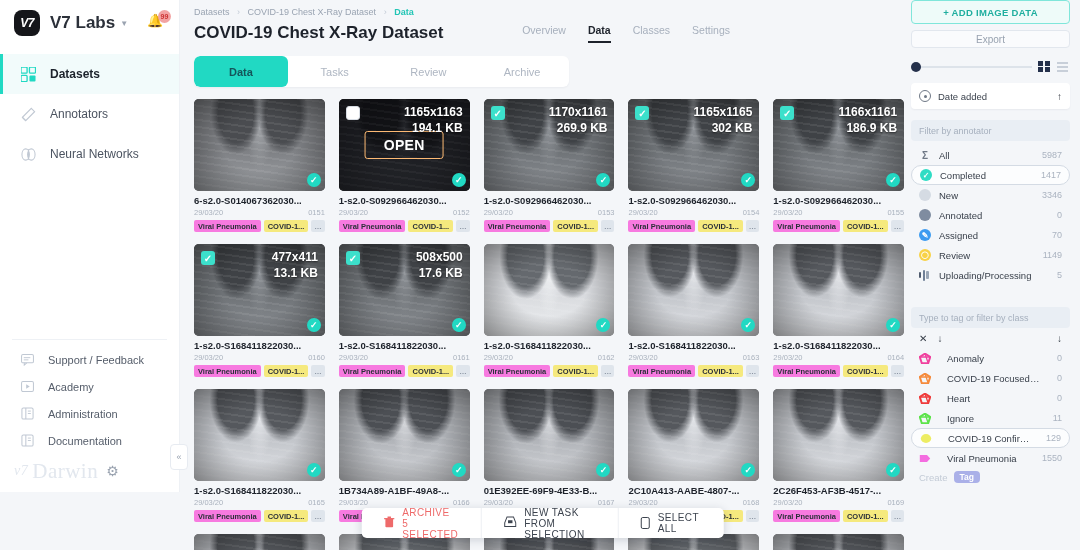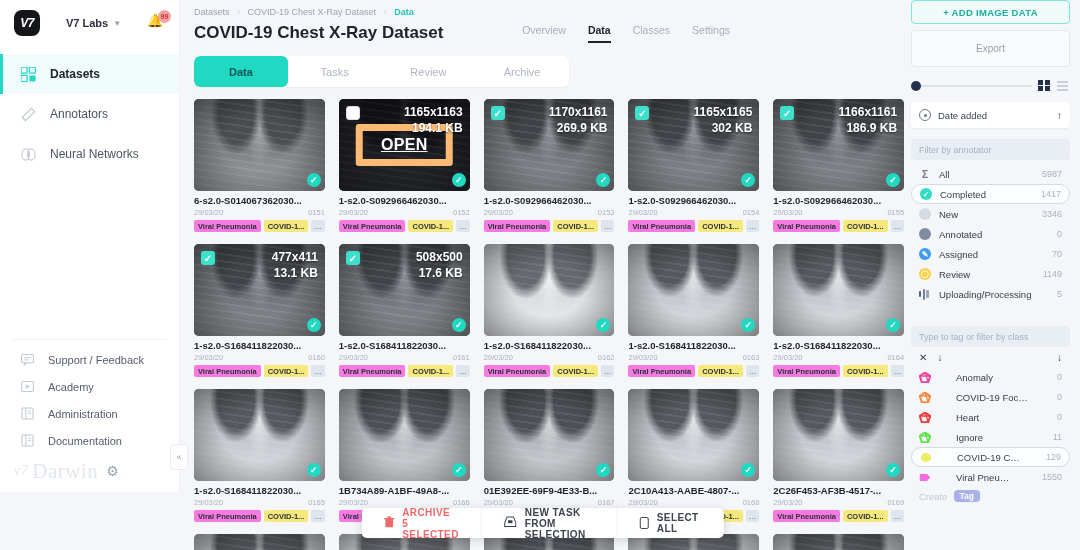--- a/index.html
+++ b/index.html
@@ -18,21 +18,21 @@
     flex: 0 0 180px; position: relative;
     border-right: 1px solid #eef1f5;
   }
   .sb-top { height: 46px; display: flex; align-items: center; padding: 0 14px; }
   .logo {
     width: 26px; height: 26px; border-radius: 8px; background: #15161a;
     color: #fff; font-size: 12px; font-weight: bold; font-style: italic;
     display: flex; align-items: center; justify-content: center;
     letter-spacing: -0.5px; flex: 0 0 26px;
   }
-  .org-name { font-size: 11px; font-weight: bold; color: #2b3039; margin-left: 26px; }
+  .org-name { font-size: 17px; font-weight: bold; color: #2b3039; margin-left: 10px; }
   .caret { margin-left: 5px; font-size: 8px; color: #9aa3b0; }
   .bell-wrap { margin-left: auto; position: relative; width: 18px; height: 20px; }
   .bell { font-size: 13px; color: #b3bcc9; }
   .badge {
     position: absolute; top: -3px; right: -6px; background: #f2a3a3;
     color: #c33; border-radius: 50%; width: 13px; height: 13px;
     font-size: 7px; display: flex; align-items: center; justify-content: center;
     font-weight: bold;
   }
   .nav { margin-top: 8px; }
@@ -111,22 +111,22 @@
   }
   .ck.on { background: #3ce0cb; }
   .ck.off { background: #fff; border: 1px solid #d8dde4; }
   .meta {
     position: absolute; right: 7px; top: 5px; text-align: right;
     color: #fff; font-size: 12px; line-height: 1.35; font-weight: bold;
     text-shadow: 0 1px 2px rgba(0,0,0,.6);
   }
   .open-btn {
     position: absolute; left: 50%; top: 50%; transform: translate(-50%,-50%);
-    border: 7px solid #fdba74; color: #fff; font-size: 16px; font-weight: bold;
-    padding: 5px 18px; border-radius: 3px; letter-spacing: .3px; cursor: pointer; text-decoration: underline;
+    border: 1px solid #fdba74; color: #fff; font-size: 14px; font-weight: bold;
+    padding: 5px 18px; border-radius: 3px; letter-spacing: .3px; cursor: pointer;
   }
   .dim-overlay { position: absolute; inset: 0; background: rgba(10,12,16,.45); }
   .done-badge {
     position: absolute; right: 4px; bottom: 4px; width: 14px; height: 14px;
     border-radius: 50%; background: #21d9c3; color: #fff; font-size: 9px;
     display: flex; align-items: center; justify-content: center; font-weight: bold;
   }
   .fname { font-size: 9.5px; font-weight: bold; color: #1d222b; margin-top: 4px;
     white-space: nowrap; overflow: hidden; }
   .frow { display: flex; justify-content: space-between; margin-top: 2px; }
@@ -139,36 +139,36 @@
   .tag.yellow { background: #f5e97e; max-width: 48px; }
   .tag.more { background: #dfe5ec; color: #8a94a2; padding: 1.5px 3px; }
 
   
   .actionbar {
     position: absolute; left: 50%; transform: translateX(-50%); bottom: 12px;
     height: 30px; background: #fff; border-radius: 5px; display: flex;
     box-shadow: 0 2px 10px rgba(30,40,60,.18); z-index: 20;
   }
   .act { display: flex; align-items: center; gap: 8px; padding: 0 22px;
-    font-size: 10px; font-weight: bold; letter-spacing: .4px; color: #3c434e;
+    font-size: 10px; font-weight: normal; letter-spacing: .4px; color: #3c434e;
     cursor: pointer; }
   .act + .act { border-left: 1px solid #edf0f4; }
   .act.danger { color: #ee6a6a; }
   .sel-box { width: 12px; height: 12px; border: 1.6px solid #3c434e; border-radius: 2px; }
 
   
   .right { width: 175px; flex: 0 0 175px; padding: 0 10px 0 6px;
     display: flex; flex-direction: column; gap: 0; }
   .btn-primary {
     height: 24px; border: 1px solid #7fe6da; background: #eefbf9; border-radius: 4px;
     color: #1fae9f; font-size: 9.5px; font-weight: bold; letter-spacing: .3px;
     display: flex; align-items: center; justify-content: center; cursor: pointer;
   }
   .btn-ghost {
-    height: 37px; margin-top: 6px; border: 1px solid #e2e7ee; background: #fafbfd;
+    height: 18px; margin-top: 6px; border: 1px solid #e2e7ee; background: #fafbfd;
     border-radius: 4px; color: #98a2b0; font-size: 10px;
     display: flex; align-items: center; justify-content: center; cursor: pointer;
   }
   .zoomrow { display: flex; align-items: center; margin-top: 12px; gap: 6px; }
   .slider { flex: 1; height: 10px; position: relative; cursor: pointer; }
   .slider .track { position: absolute; left: 0; right: 0; top: 4.5px; height: 1.5px;
     background: #dde3ea; }
   .slider .knob { position: absolute; left: 0; top: 0; width: 10px; height: 10px;
     border-radius: 50%; background: #24304b; }
   .viewico { width: 13px; height: 13px; display:flex; flex-wrap: wrap; gap: 1.5px;
@@ -207,21 +207,21 @@
     font-size: 8px; color: #fff; font-weight: bold; }
 
   .classinput {
     margin-top: 22px; height: 21px; background: #e9eef4; border-radius: 4px;
     display: flex; align-items: center; padding: 0 8px;
     font-size: 9px; color: #a6b0be; cursor: text;
   }
   .classtools { height: 20px; display: flex; align-items: center; padding: 0 8px;
     gap: 10px; font-size: 10px; color: #39404b; }
   .classtools .right-a { margin-left: auto; }
-  .classrow { height: 20px; display: flex; align-items: center; gap: 25px;
+  .classrow { height: 20px; display: flex; align-items: center; gap: 16px;
     padding: 0 8px; font-size: 9.5px; color: #39404b; cursor: pointer; border-radius: 10px; }
   .classrow.sel { border: 1px solid #d4dbe4; background: #fcfdfe; }
   .classrow .cnt { margin-left: auto; font-size: 9px; color: #aab3c0; }
   .cicon { width: 12px; height: 11px; flex: 0 0 12px; }
   .cname { white-space: nowrap; overflow: hidden; text-overflow: ellipsis; }
   .createtag { display:flex; align-items:center; gap:6px; padding: 3px 8px 0 8px;
     font-size: 9.5px; color: #c3cbd6; }
   .tagchip { background: #aab0e8; color: #fff; font-size: 8.5px; padding: 1px 6px;
     border-radius: 4px; font-weight: bold; }
 </style>

